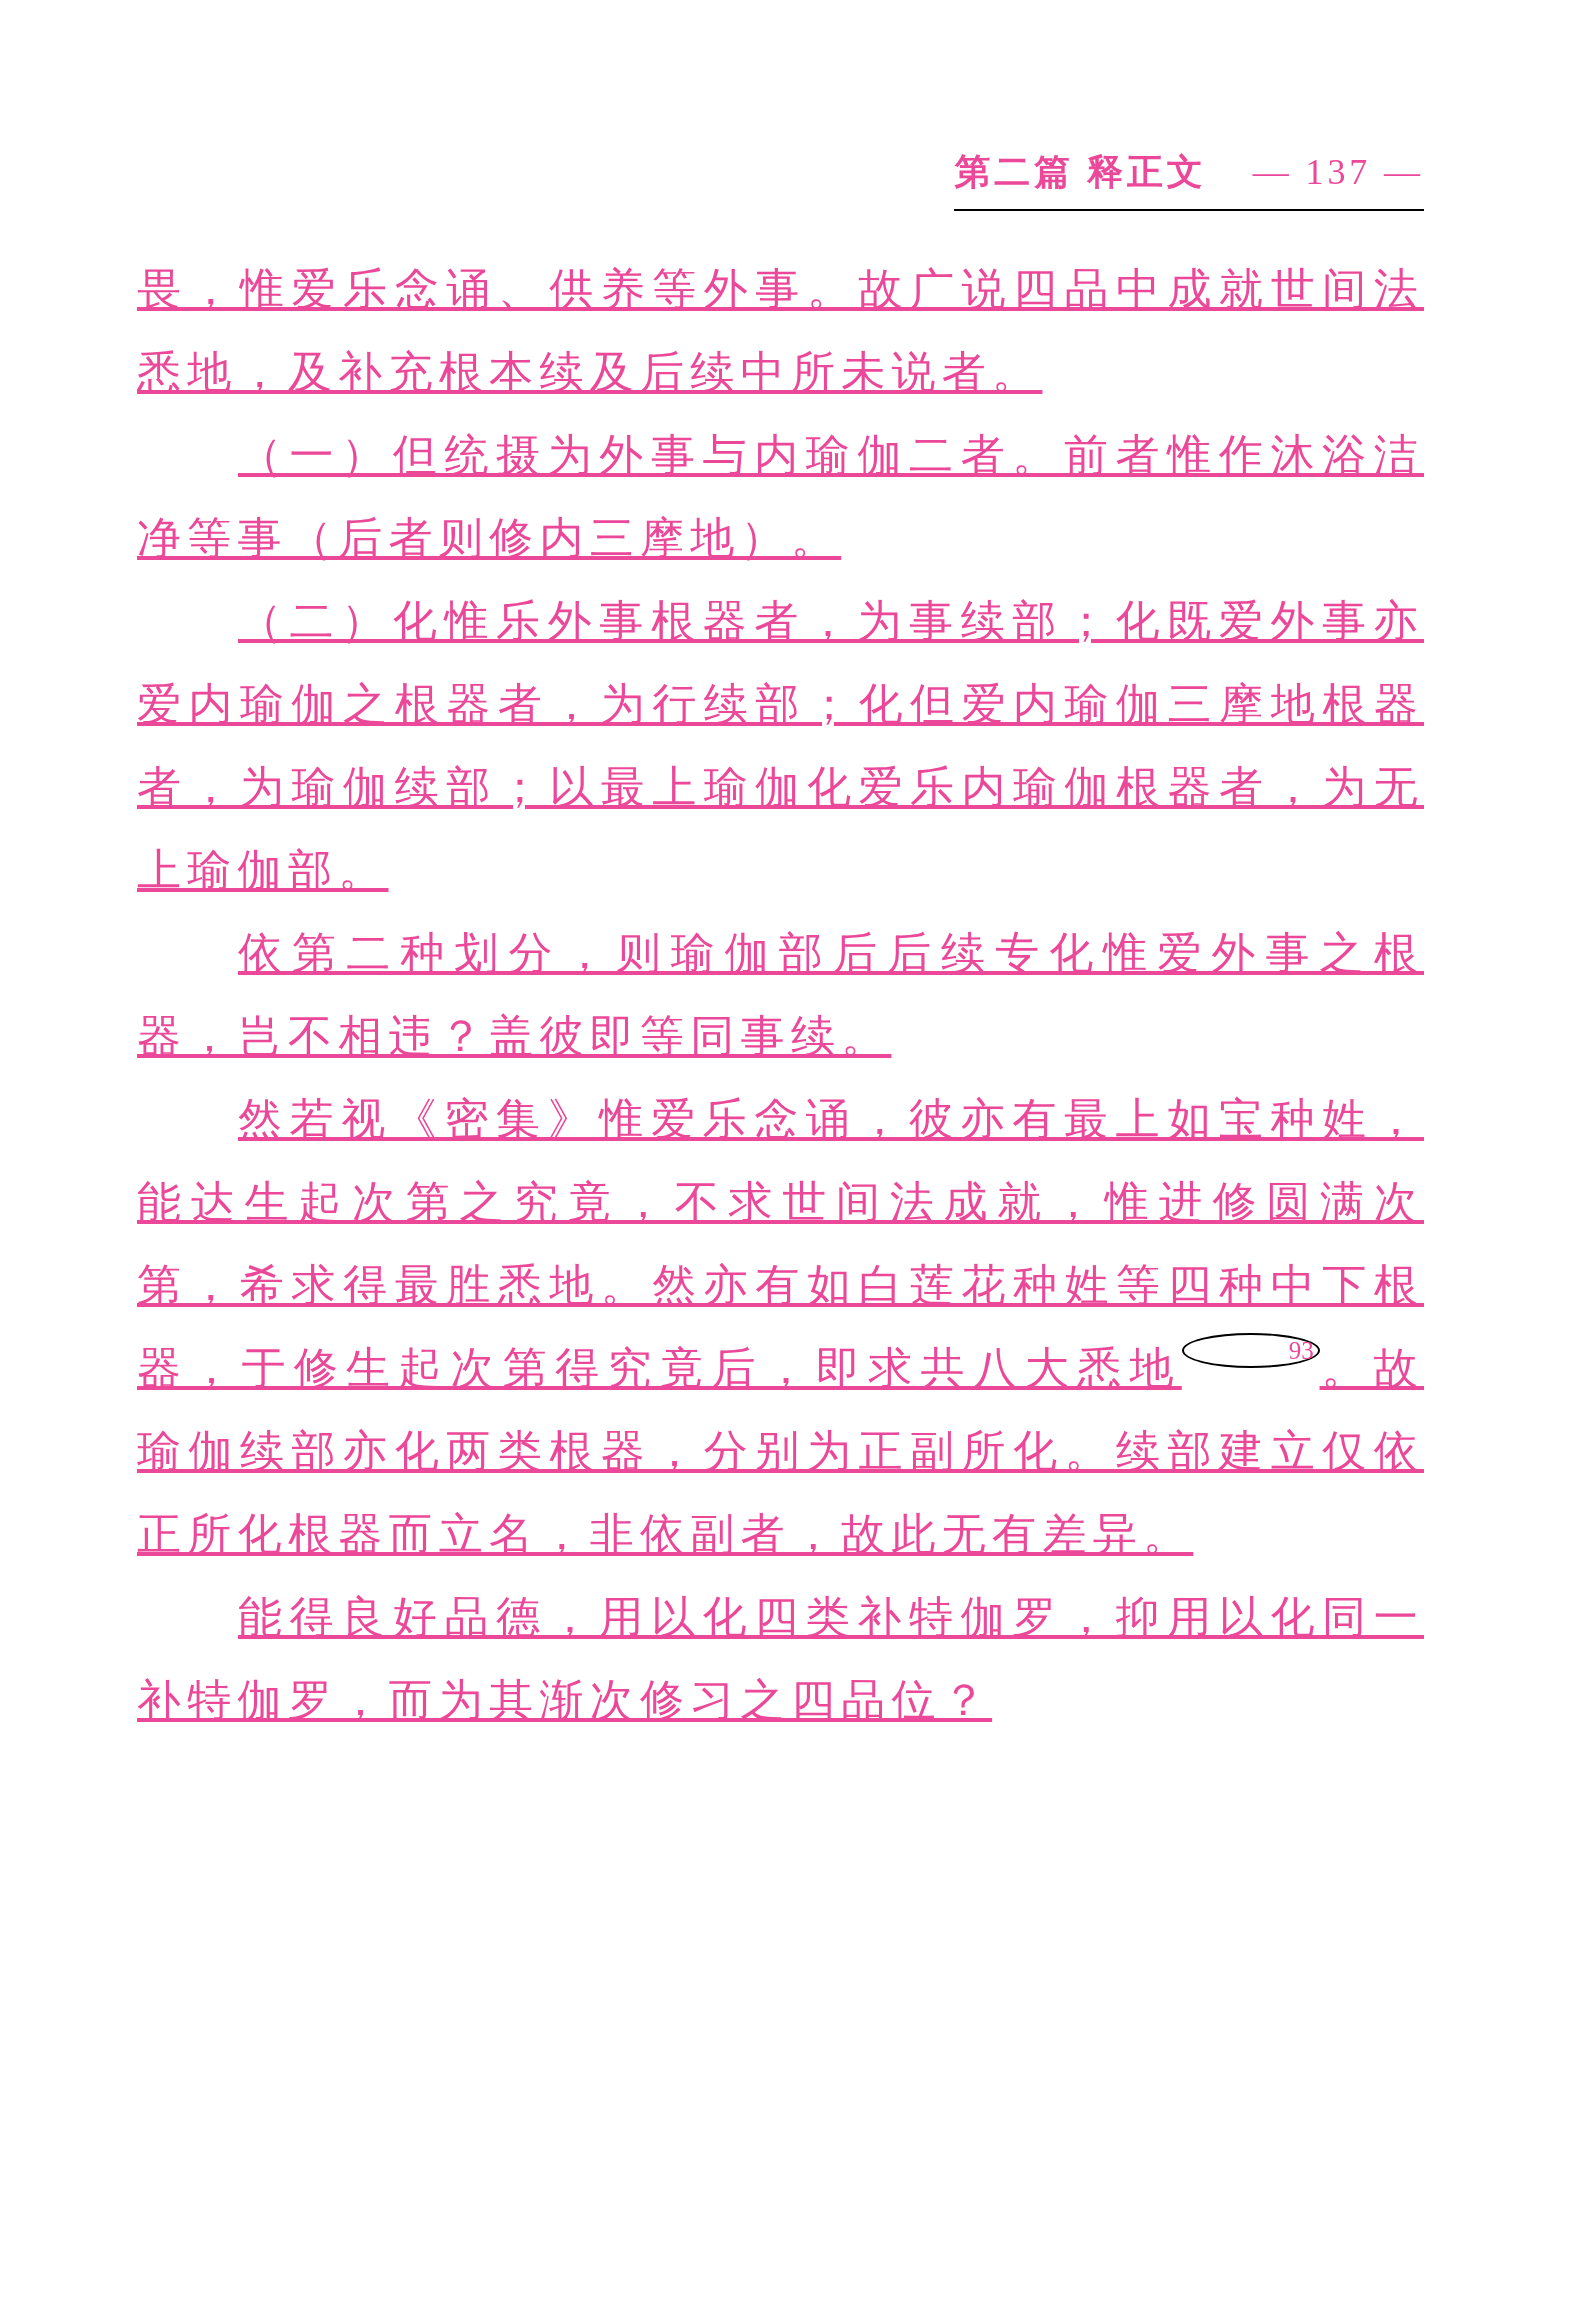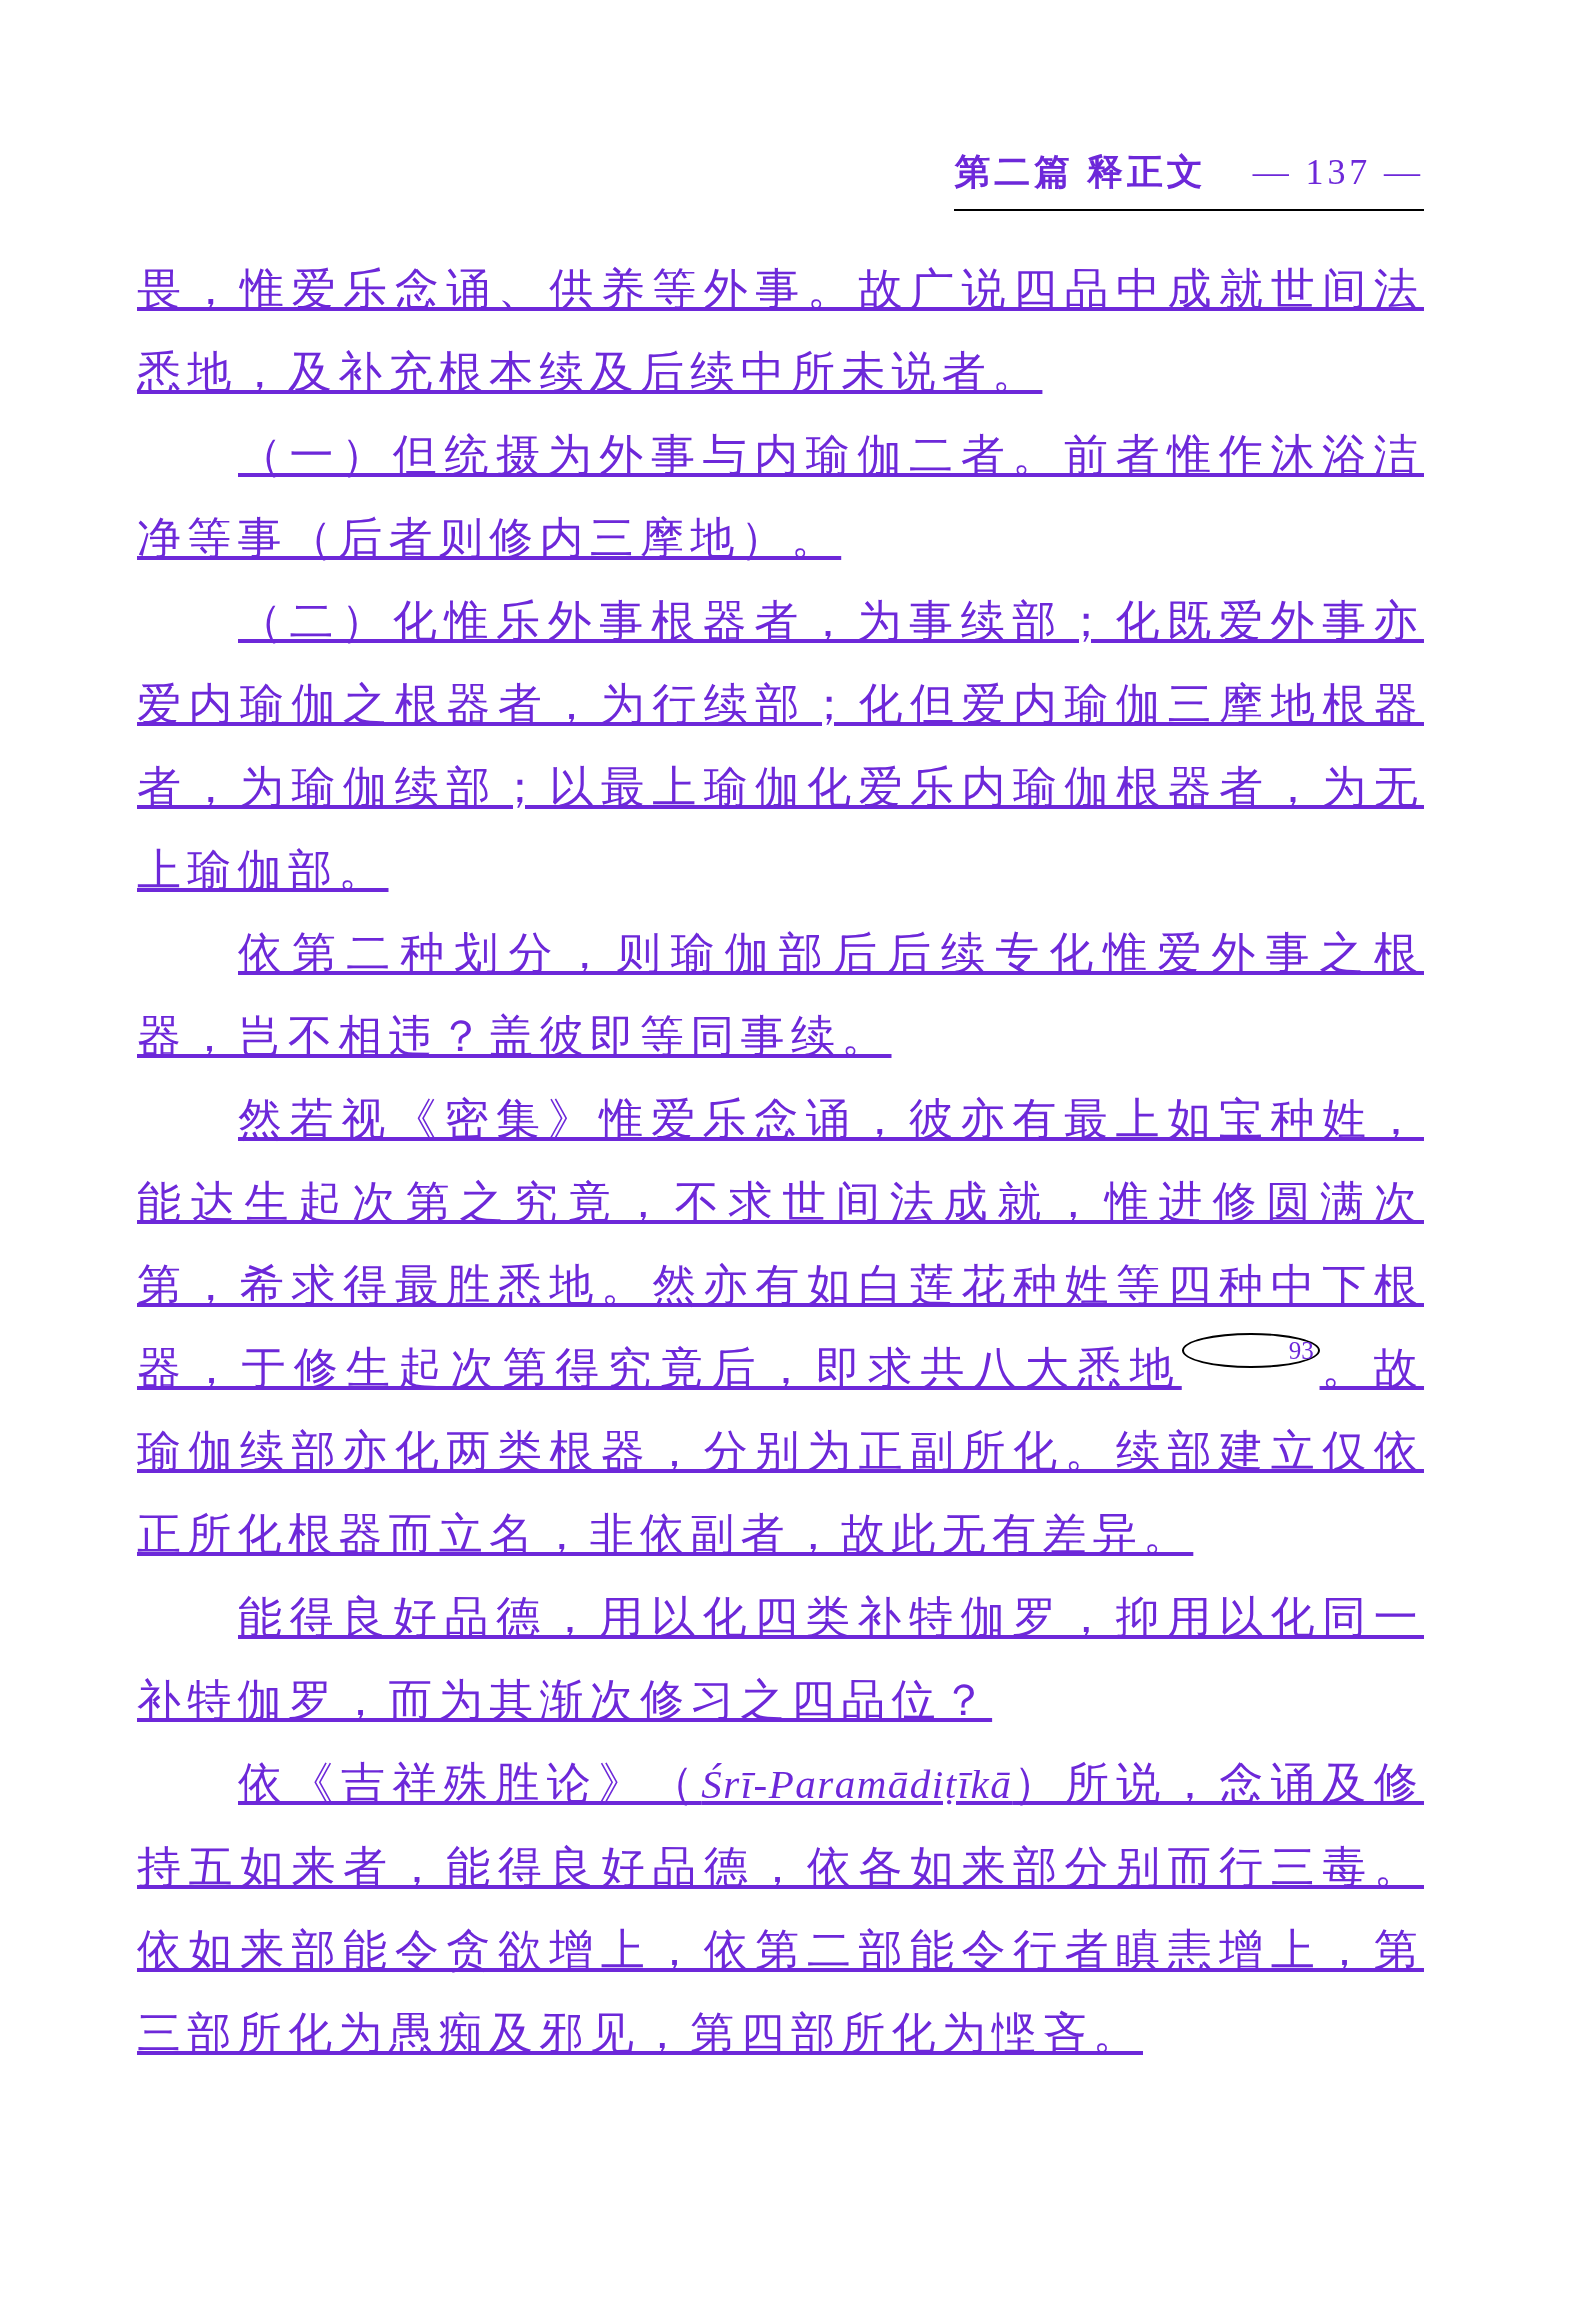--- a/index.html
+++ b/index.html
@@ -6,21 +6,21 @@
     margin: 0;
     padding: 0;
     background: #e8e8e8;
   }
   .page {
     position: relative;
     width: 1592px;
     height: 2310px;
     margin: 0 auto;
     background: #ffffff;
-    color: #6d28d9;
+    color: #ec4899;
     font-family: "Liberation Serif", "DejaVu Serif", serif;
     box-sizing: border-box;
     padding: 148px 168px 0 137px;
   }
   .header {
     text-align: right;
     margin-bottom: 0;
   }
   .header-inner {
     display: inline-block;
@@ -89,17 +89,16 @@
     <p class="indent">（一）但统摄为外事与内瑜伽二者。前者惟作沐浴洁净等事（后者则修内三摩地）。</p>
 
     <p class="indent">（二）化惟乐外事根器者，为事续部；化既爱外事亦爱内瑜伽之根器者，为行续部；化但爱内瑜伽三摩地根器者，为瑜伽续部；以最上瑜伽化爱乐内瑜伽根器者，为无上瑜伽部。</p>
 
     <p class="indent">依第二种划分，则瑜伽部后后续专化惟爱外事之根器，岂不相违？盖彼即等同事续。</p>
 
     <p class="indent"><span>然若视《密集》惟爱乐念诵，彼亦有最上如宝种姓，能达生起次第之究竟，不求世间法成就，惟进修圆满次第，希求得最胜悉地。然亦有如白莲花种姓等四种中下根器，于修生起次第得究竟后，即求共八大悉地</span><sup class="note">93</sup><span>。故瑜伽续部亦化两类根器，分别为正副所化。续部建立仅依正所化根器而立名，非依副者，故此无有差异。</span></p>
 
     <p class="indent">能得良好品德，用以化四类补特伽罗，抑用以化同一补特伽罗，而为其渐次修习之四品位？</p>
 
-    <p class="indent"><span>依《吉祥殊胜论》（</span><i class="latin">Śrī-Paramādiṭīkā</i><span>）所说，念诵及修持五如来者，能得良好品德，依各如来部分别而行三毒。依如来部能令贪欲增上，依第二部能令行者瞋恚增上，第三部所化为愚痴及邪见，第四部所化为悭吝。</span></p>
 
   </div>
 </div>
 
 
 </body></html>

